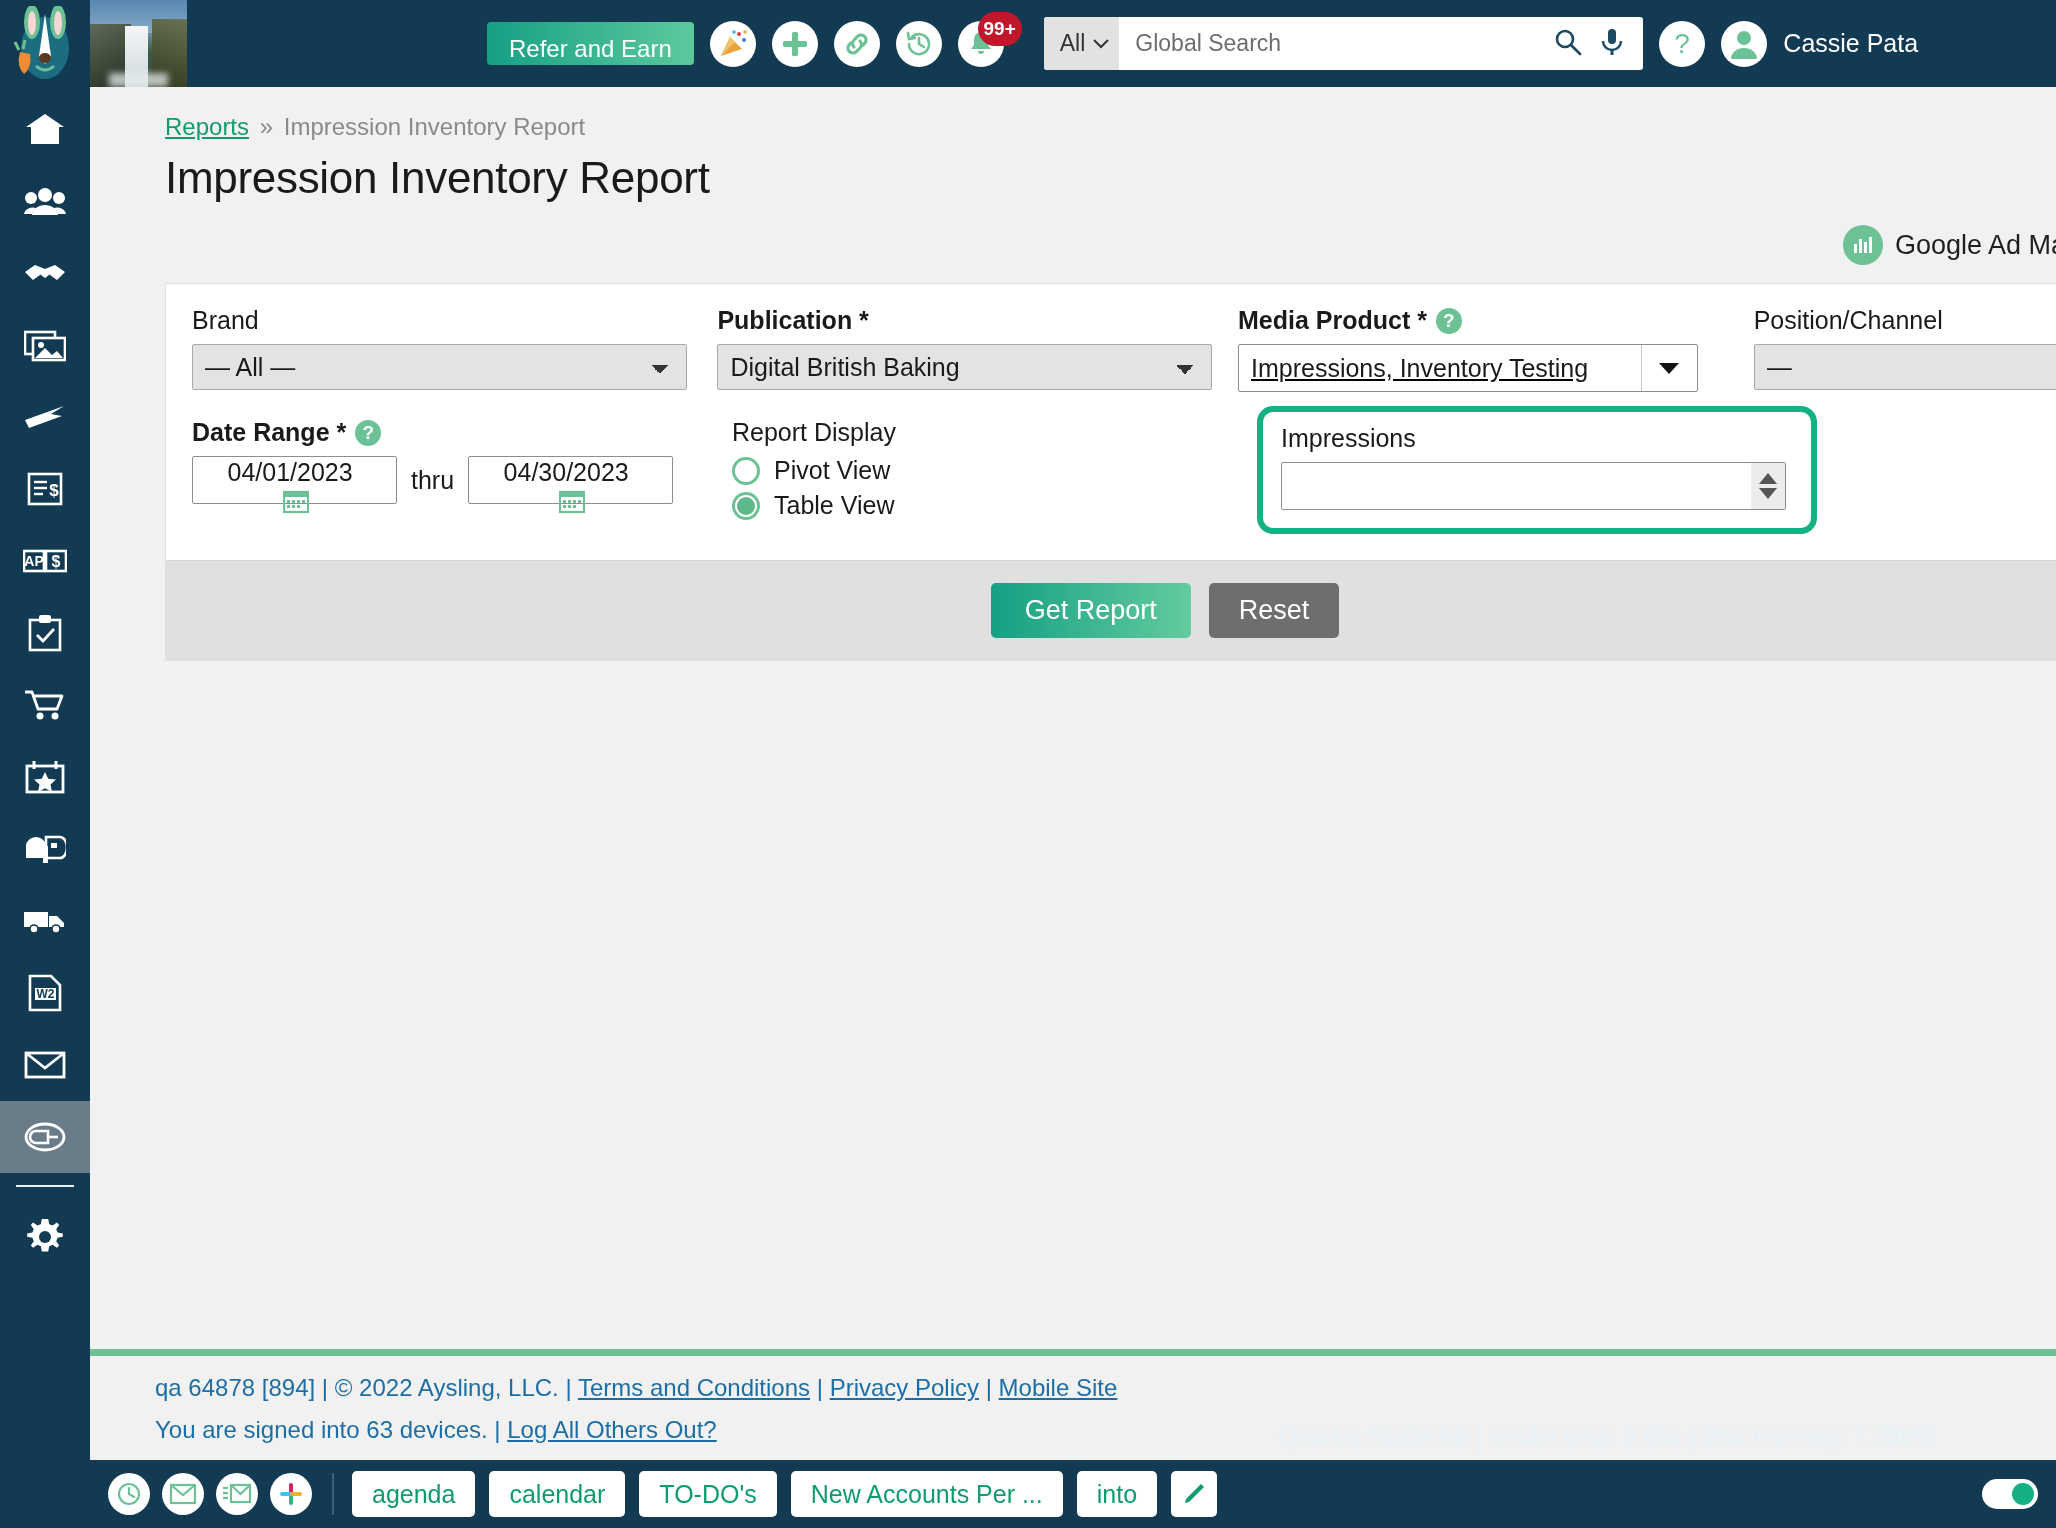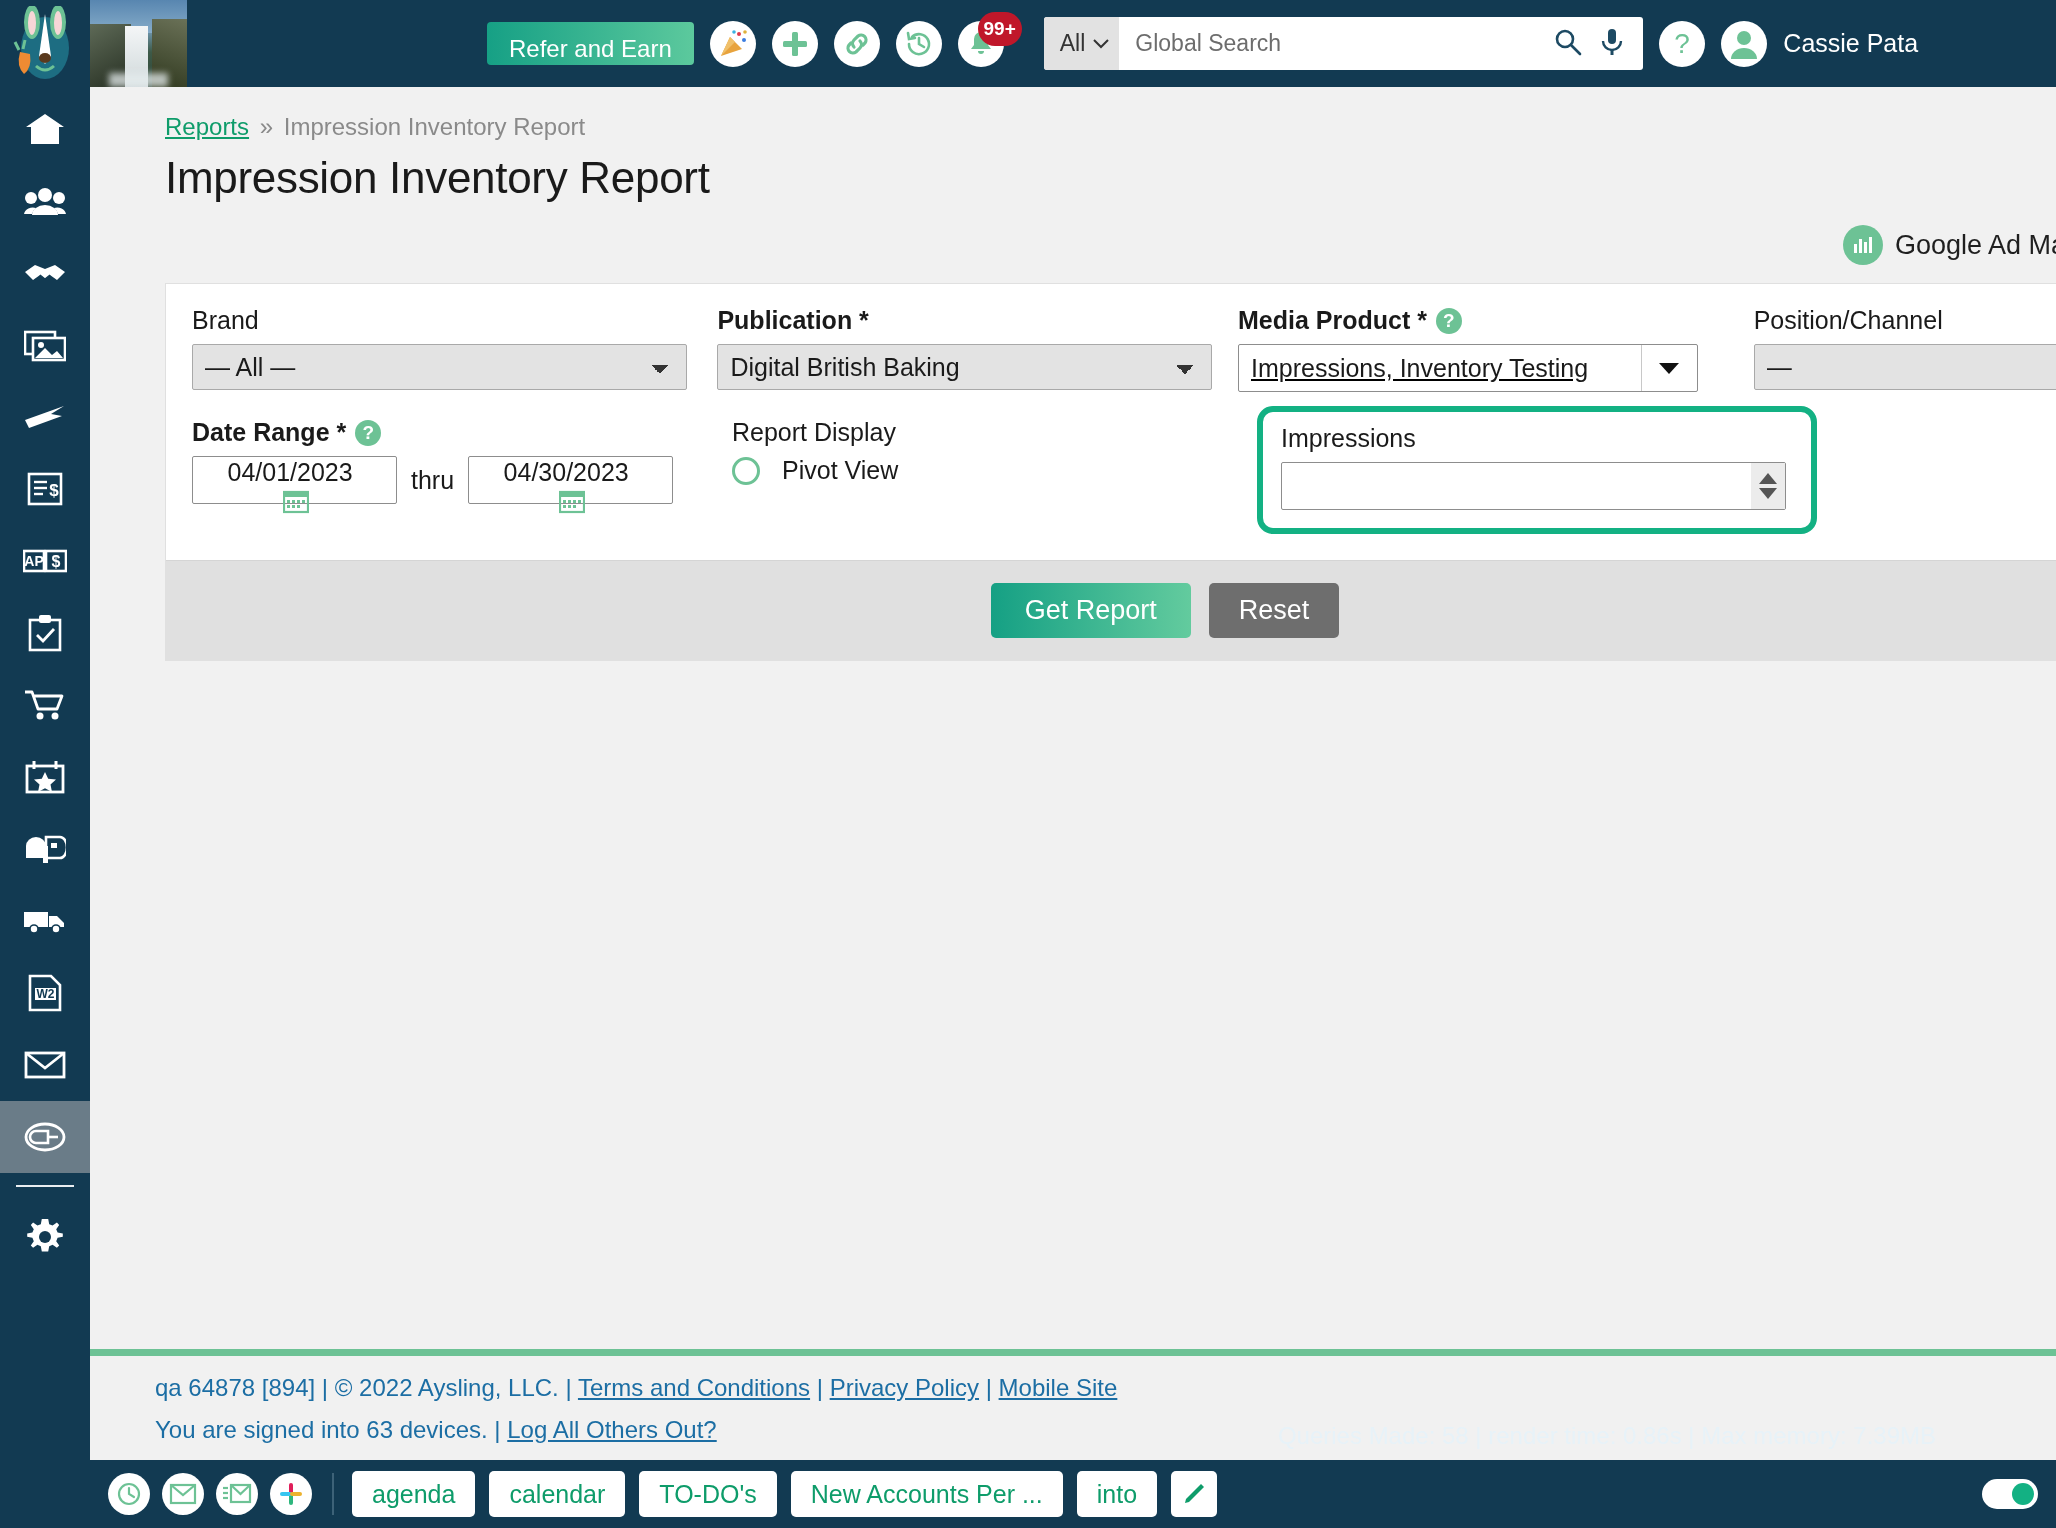--- a/index.html
+++ b/index.html
@@ -151,21 +151,21 @@
   .datebox {
     width: 205px; height: 48px; border: 1px solid #8d8d8d; background: #fff;
     display: flex; align-items: center; padding: 0 10px 0 12px; border-radius: 2px; flex-direction: column;
   }
   .datebox input {
     border: none; outline: none; width: 140px; font-size: 25px; color: #1a1a1a;
     font-family: "Liberation Sans", sans-serif; background: transparent;
   }
   .thru { font-size: 25px; color: #1a1a1a; margin: 0 14px; line-height: 48px; }
 
-  .radio-line { display: flex; align-items: center; gap: 22px; margin-top: 6px; cursor: pointer; }
+  .radio-line { display: flex; align-items: center; gap: 14px; margin-top: 6px; cursor: pointer; }
   .radio {
     width: 28px; height: 28px; border-radius: 50%; border: 3px solid #6dc295; background: #fff;
     display: flex; align-items: center; justify-content: center; flex: 0 0 28px;
   }
   .radio .dot { width: 18px; height: 18px; border-radius: 50%; background: #5cb98a; }
   .radio-label { font-size: 25px; color: #1a1a1a; }
 
   .imp-highlight {
     border: 6px solid #13b183; border-radius: 16px; padding: 12px 18px 18px 18px;
     width: 560px; margin-top: -12px; margin-left: -10px; background: #fff;
@@ -572,20 +572,26 @@
               </div>
             </div>
           </div>
 
           <div class="fcol c2">
             <div class="flabel">Report Display</div>
             <div class="radio-line">
               <span class="radio"></span>
               <span class="radio-label">Pivot View</span>
             </div>
+            <div class="radio-line">
+              <span class="radio">
+                  <span class="dot"></span>
+                </span>
+              <span class="radio-label">Table View</span>
+            </div>
           </div>
 
           <div class="fcol">
             <div class="imp-highlight">
               <div class="flabel">Impressions</div>
               <div class="numwrap">
                 <input type="text" value="" style="">
                 <span class="spin">
                   <span class="up"></span>
                   <span class="dn"></span>

